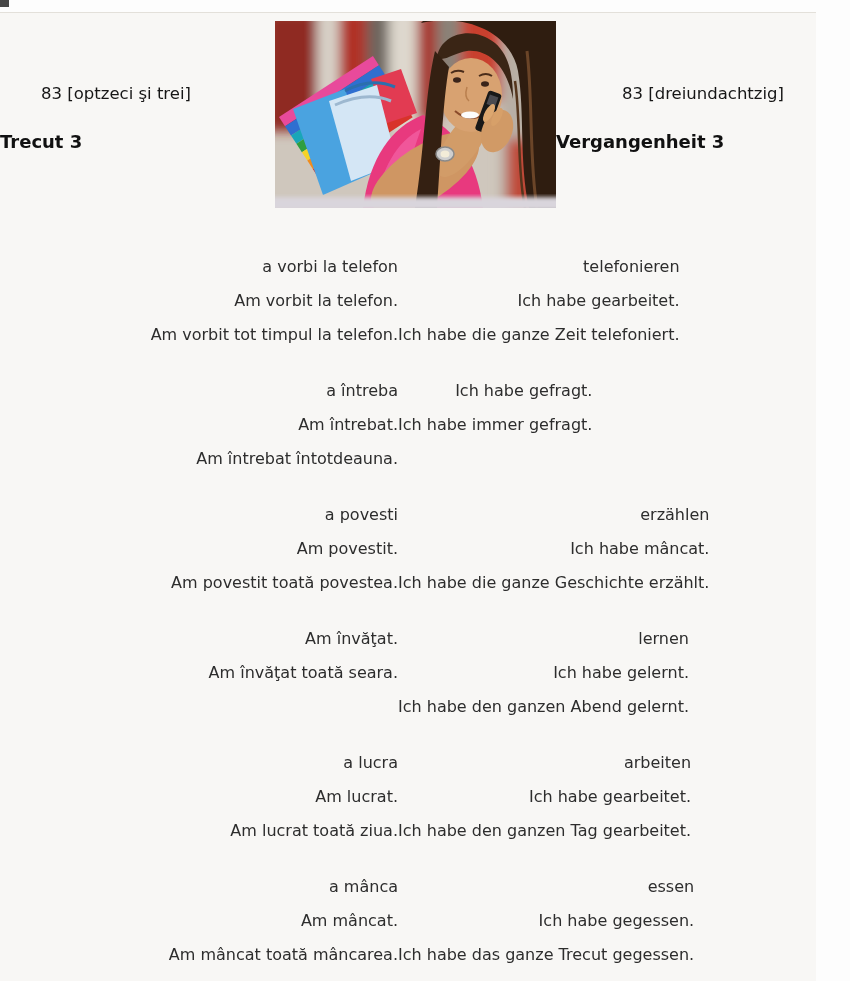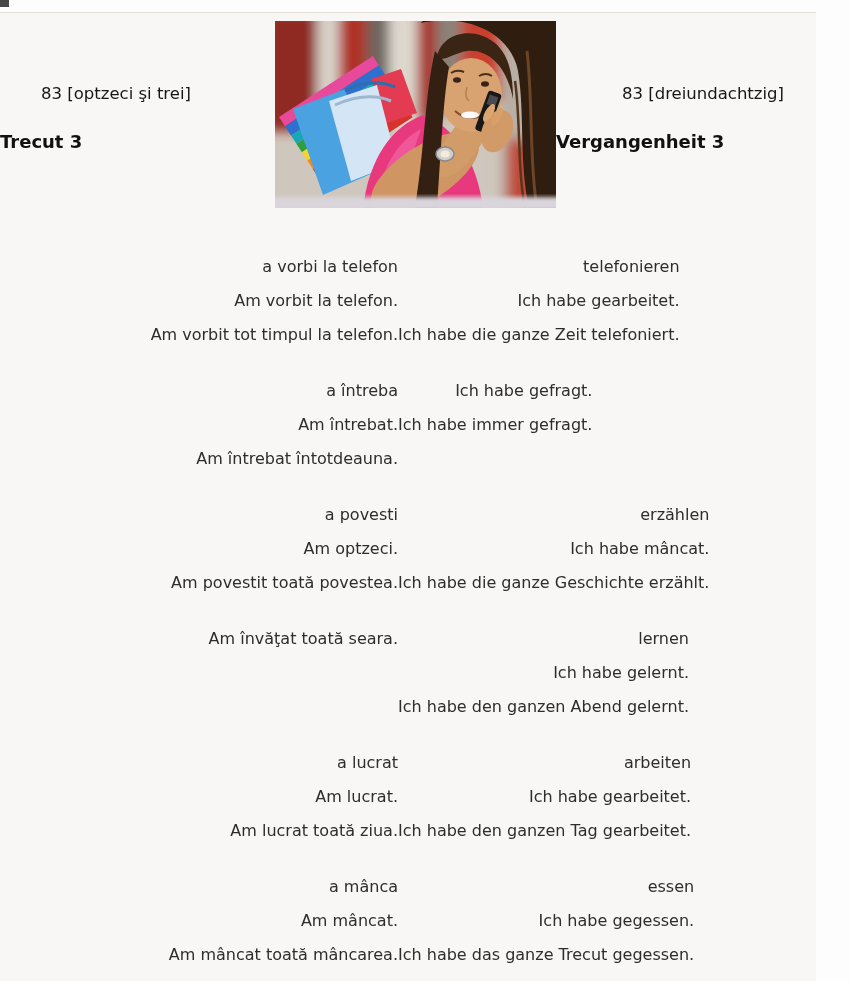--- a/index.html
+++ b/index.html
@@ -156,44 +156,45 @@
     </div>
     <div class="cell de">
       <div class="line">Ich habe gefragt.</div>
       <div class="line">Ich habe immer gefragt.</div>
     </div>
   </div>
 
   <div class="lesson-row">
     <div class="cell ro">
       <div class="line">a povesti</div>
-      <div class="line">Am optzeci.</div>
+      <div class="line">Am povestit.</div>
       <div class="line">Am povestit toată povestea.</div>
     </div>
     <div class="cell de">
       <div class="line">erzählen</div>
       <div class="line">Ich habe mâncat.</div>
       <div class="line">Ich habe die ganze Geschichte erzählt.</div>
     </div>
   </div>
 
   <div class="lesson-row">
     <div class="cell ro">
+      <div class="line">Am învăţat.</div>
       <div class="line">Am învăţat toată seara.</div>
     </div>
     <div class="cell de">
       <div class="line">lernen</div>
       <div class="line">Ich habe gelernt.</div>
       <div class="line">Ich habe den ganzen Abend gelernt.</div>
     </div>
   </div>
 
   <div class="lesson-row">
     <div class="cell ro">
-      <div class="line">a lucrat</div>
+      <div class="line">a lucra</div>
       <div class="line">Am lucrat.</div>
       <div class="line">Am lucrat toată ziua.</div>
     </div>
     <div class="cell de">
       <div class="line">arbeiten</div>
       <div class="line">Ich habe gearbeitet.</div>
       <div class="line">Ich habe den ganzen Tag gearbeitet.</div>
     </div>
   </div>
 

